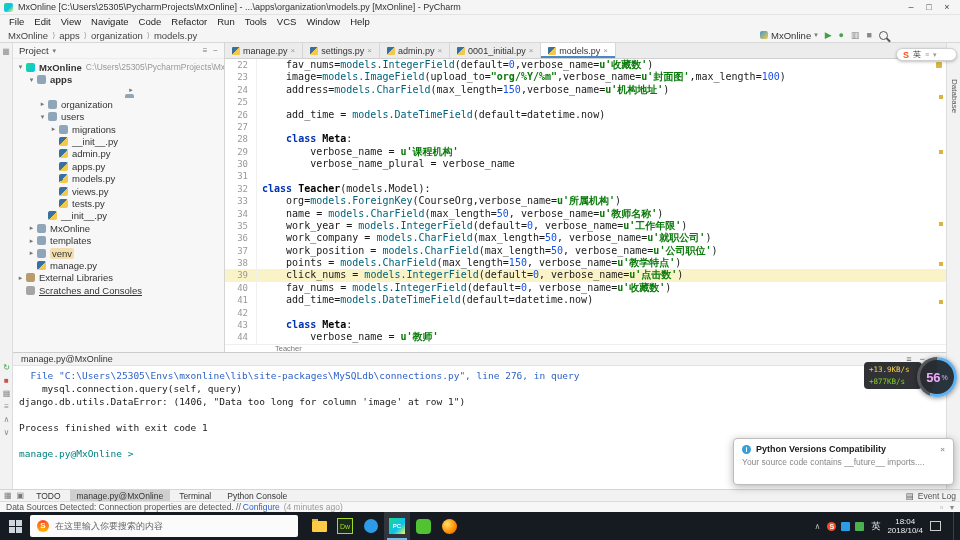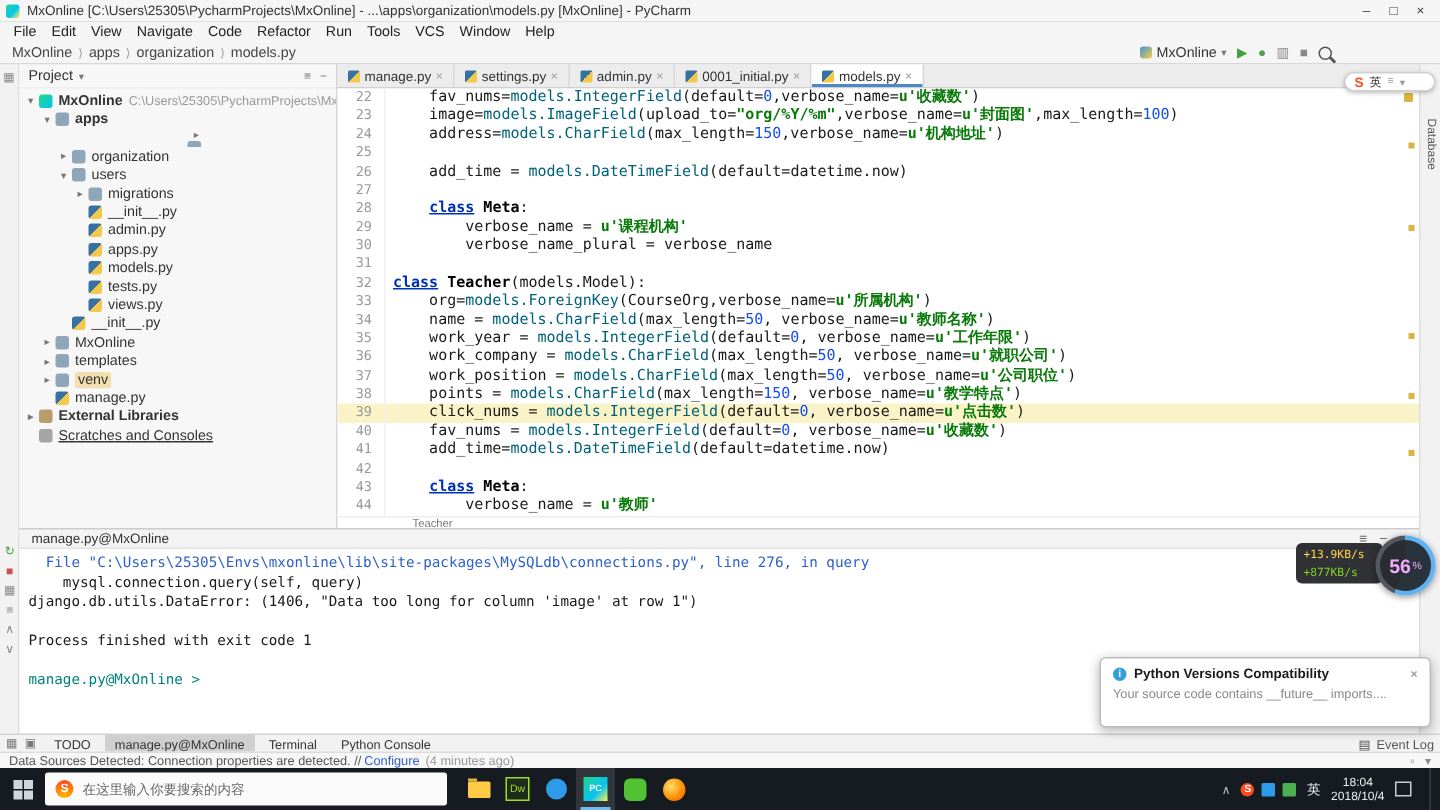--- a/index.html
+++ b/index.html
@@ -57,21 +57,21 @@
   .tab.active{background:#fff;box-shadow:inset 0 -2px 0 #4A88C7;}
   .pyic{width:8px;height:8px;border-radius:1px;background:linear-gradient(135deg,#3771A2 50%,#F2C94C 50%);flex:none;}
   .tclose{color:#999;font-size:8px;}
   
   .editor{left:225px;top:59px;width:721px;height:285px;background:#fff;overflow:hidden;font-family:"DejaVu Sans Mono",monospace;}
   .eline{display:flex;height:12.39px;line-height:12.39px;}
   .eline.hl{background:#FBF3C8;}
   .gut{width:32px;text-align:right;padding-right:8px;color:#999;font-size:9px;flex:none;border-right:1px solid #f0f0f0;box-sizing:border-box;}
   .codetext{white-space:pre;font-size:10px;padding-left:5px;}
   .c-pl{color:#1a1a1a;}
-  .c-kw{color:#0033B3;font-weight:bold;text-decoration:underline;}
+  .c-kw{color:#0033B3;font-weight:bold;}
   .c-str{color:#0A7A0A;font-weight:bold;}
   .c-num{color:#1750EB;}
   .c-fn{color:#00627A;}
   .c-cls{color:#000;font-weight:bold;}
   .c-lnk{color:#2E62C9;}
   .c-prm{color:#00827F;}
   .smark{position:absolute;width:4px;height:4px;background:#D9B53F;left:939px;z-index:3;}
   .inspect{position:absolute;left:936px;top:62px;width:6px;height:6px;background:#D9B53F;border-radius:1px;z-index:3;}
   .ebread{left:225px;top:344px;width:721px;height:8px;background:#fff;border-top:1px solid #eee;font-size:7.5px;color:#777;padding-left:50px;box-sizing:border-box;line-height:8px;}
   
@@ -261,26 +261,26 @@
           <span>apps.py</span>
         </div>
         <div class="trow" style="padding-left: 36px;">
           <span class="arr"></span>
           <span class="tic tic-py"></span>
           <span>models.py</span>
         </div>
         <div class="trow" style="padding-left: 36px;">
           <span class="arr"></span>
           <span class="tic tic-py"></span>
+          <span>views.py</span>
+        </div>
+        <div class="trow" style="padding-left: 36px;">
+          <span class="arr"></span>
+          <span class="tic tic-py"></span>
           <span>tests.py</span>
-        </div>
-        <div class="trow" style="padding-left: 36px;">
-          <span class="arr"></span>
-          <span class="tic tic-py"></span>
-          <span>views.py</span>
         </div>
         <div class="trow" style="padding-left: 25px;">
           <span class="arr"></span>
           <span class="tic tic-py"></span>
           <span>__init__.py</span>
         </div>
         <div class="trow" style="padding-left: 14px;">
           <span class="arr">▸</span>
           <span class="tic tic-folder"></span>
           <span>MxOnline</span>
@@ -293,21 +293,21 @@
         <div class="trow" style="padding-left: 14px;">
           <span class="arr">▸</span>
           <span class="tic tic-folder"></span>
           <span class="lib-hl">venv</span>
         </div>
         <div class="trow" style="padding-left: 14px;">
           <span class="arr"></span>
           <span class="tic tic-py"></span>
           <span>manage.py</span>
         </div>
-        <div class="trow" style="padding-left: 3px; font-weight: bold;">
+        <div class="trow" style="padding-left: 3px;">
           <span class="arr">▸</span>
           <span class="tic tic-lib"></span>
           <span>External Libraries</span>
         </div>
         <div class="trow" style="padding-left: 3px; text-decoration: underline;">
           <span class="arr"></span>
           <span class="tic tic-sc"></span>
           <span>Scratches and Consoles</span>
         </div>
       </div>

